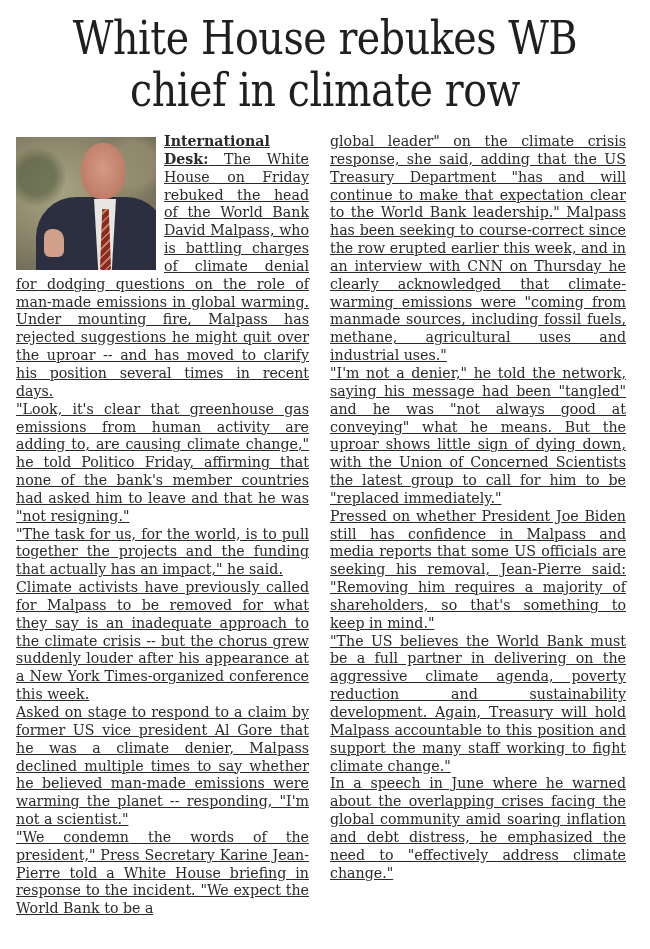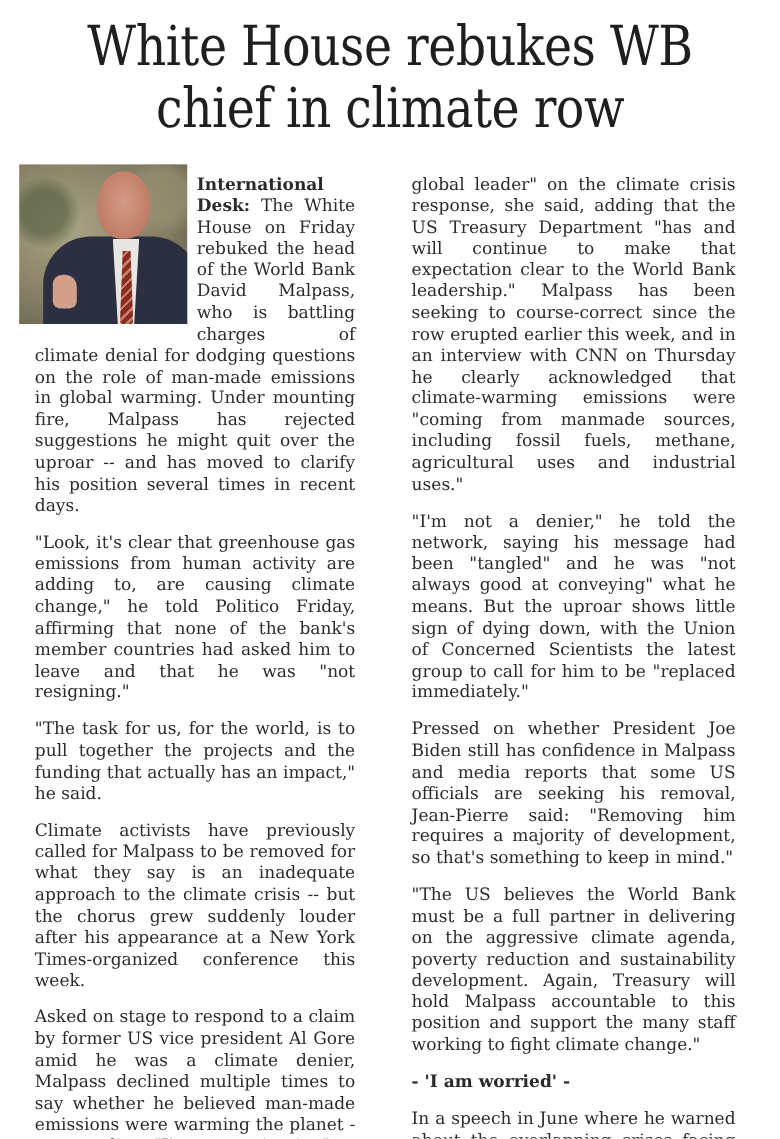--- a/index.html
+++ b/index.html
@@ -14,21 +14,21 @@
   }
   .col {
     position: absolute; top: 133px;
     font-family: "DejaVu Serif", serif;
     font-size: 14.2px; line-height: 17.85px;
     color: #2a2a2a; text-align: justify;
     hyphens: manual;
   }
   .col-left { left: 16px; width: 293px; }
   .col-right { left: 330px; width: 296px; }
-  .col p { margin: 13px; }
+  .col p { margin: 0; text-decoration: underline; }
   .photo {
     float: left; width: 140px; height: 133px;
     margin: 4px 8px 2px 0;
     position: relative; overflow: hidden;
     background: radial-gradient(ellipse at 30% 40%, #a9a385 0%, #8f8a6d 40%, #6f6a55 80%);
   }
   .photo .bg-blur {
     position: absolute; inset: 0;
     background:
       radial-gradient(circle at 15% 30%, rgba(80,90,60,0.6) 0 18px, transparent 30px),
@@ -76,24 +76,23 @@
     <div class="suit"></div>
     <div class="shirt"></div>
     <div class="tie"></div>
     <div class="head"></div>
     <div class="hand"></div>
   </div>
   <p><span class="kicker">International Desk:</span> <span>The White House on Friday rebuked the head of the World Bank David Malpass, who is battling charges of climate denial for dodging questions on the role of man-made emissions in global warming. Under mount­ing fire, Malpass has rejected suggestions he might quit over the uproar -- and has moved to clarify his position several times in recent days.</span></p>
   <p>"Look, it's clear that greenhouse gas emis­sions from human activity are adding to, are causing climate change," he told Politico Friday, affirming that none of the bank's member countries had asked him to leave and that he was "not resigning."</p>
   <p>"The task for us, for the world, is to pull together the projects and the funding that actually has an impact," he said.</p>
   <p>Climate activists have previously called for Malpass to be removed for what they say is an inadequate approach to the climate cri­sis -- but the chorus grew suddenly louder after his appearance at a New York Times-organized conference this week.</p>
-  <p>Asked on stage to respond to a claim by for­mer US vice president Al Gore amid he was a climate denier, Malpass declined multiple times to say whether he believed man-made emissions were warming the planet -- responding, "I'm not a scientist."</p>
+  <p>Asked on stage to respond to a claim by for­mer US vice president Al Gore that he was a climate denier, Malpass declined multiple times to say whether he believed man-made emissions were warming the planet -- responding, "I'm not a scientist."</p>
   <p>"We condemn the words of the president," Press Secretary Karine Jean-Pierre told a White House briefing in response to the incident. "We expect the World Bank to be a</p>
 </div>
 
 <div class="col col-right">
   <p>global leader" on the climate crisis response, she said, adding that the US Treasury Department "has and will contin­ue to make that expectation clear to the World Bank leadership." Malpass has been seeking to course-correct since the row erupted earlier this week, and in an inter­view with CNN on Thursday he clearly acknowledged that climate-warming emis­sions were "coming from manmade sources, including fossil fuels, methane, agricultural uses and industrial uses."</p>
   <p>"I'm not a denier," he told the network, say­ing his message had been "tangled" and he was "not always good at conveying" what he means. But the uproar shows little sign of dying down, with the Union of Concerned Scientists the latest group to call for him to be "replaced immediately."</p>
-  <p>Pressed on whether President Joe Biden still has confidence in Malpass and media reports that some US officials are seeking his removal, Jean-Pierre said: "Removing him requires a majority of development, so that's something to keep in mind."</p>
+  <p>Pressed on whether President Joe Biden still has confidence in Malpass and media reports that some US officials are seeking his removal, Jean-Pierre said: "Removing him requires a majority of shareholders, so that's something to keep in mind."</p>
   <p>"The US believes the World Bank must be a full partner in delivering on the aggressive climate agenda, poverty reduction and sus­tainability development. Again, Treasury will hold Malpass accountable to this posi­tion and support the many staff working to fight climate change."</p>
-  <p class="subhead">- 'I am worried' -</p>
   <p>In a speech in June where he warned about the overlapping crises facing the global community amid soaring inflation and debt distress, he emphasized the need to "effec­tively address climate change."</p>
 </div>
 
 </body></html>

